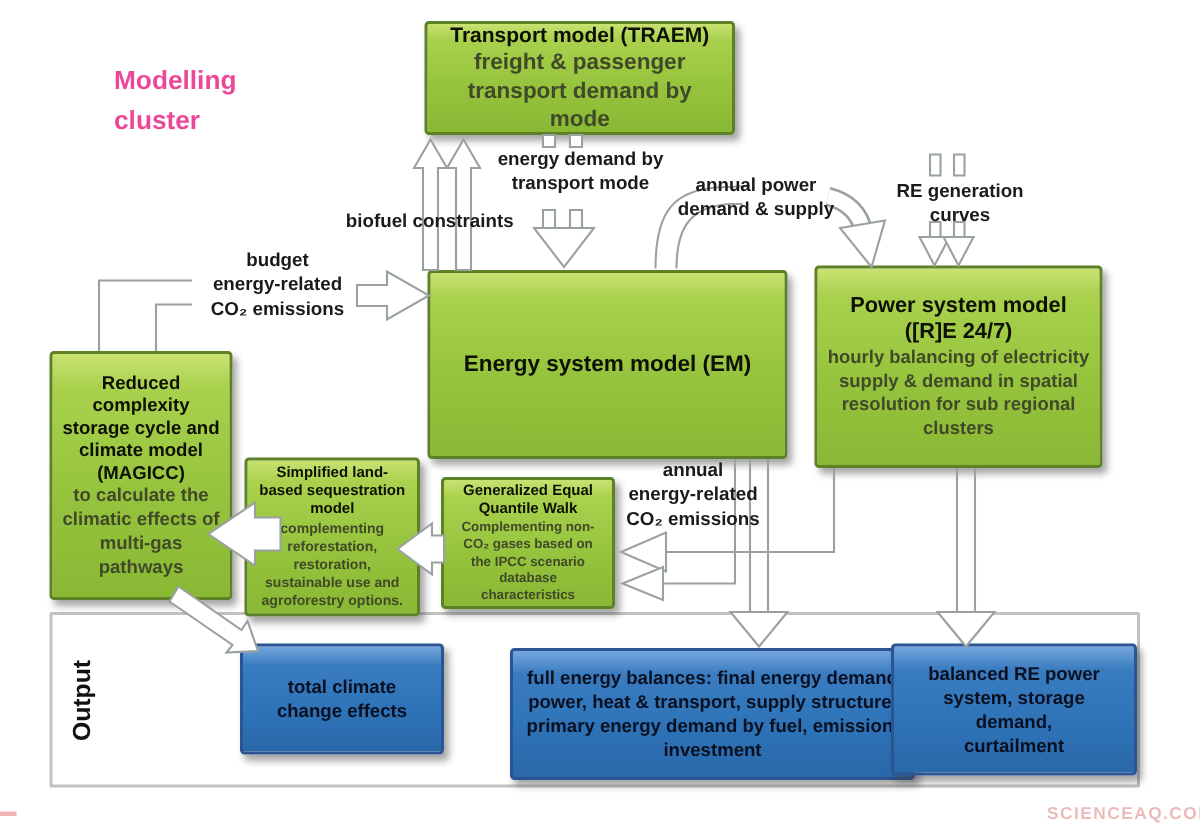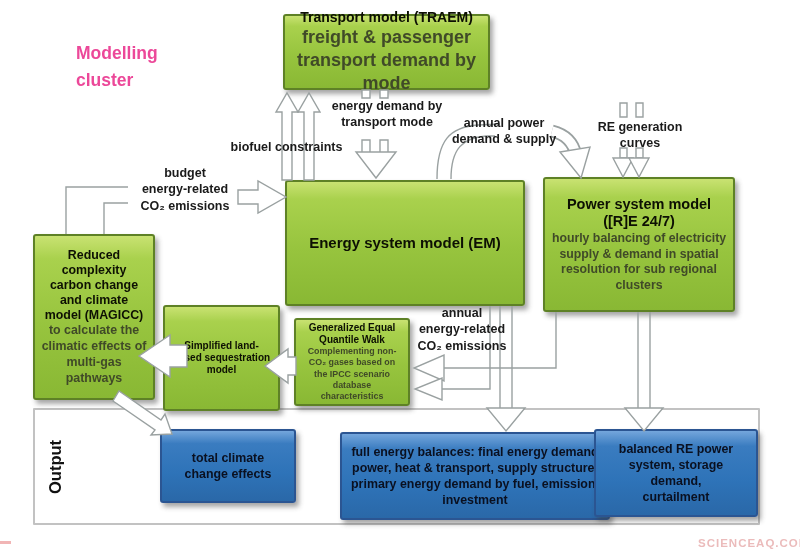--- a/index.html
+++ b/index.html
@@ -92,40 +92,41 @@
       <path d="M650,312 L650,410"></path>
       <path fill="#ffffff" d="M625,408 L663,408 L644,431 Z"></path>
     </g>
   </svg>
 
   <div class="cluster-title">Modelling
 cluster</div>
 
   <div class="gbox" style="left:283px;top:14px;width:207px;height:76px;">
     <div class="gtitle" style="font-size:14px;">Transport model (TRAEM)</div>
-    <div class="gbody" style="font-size:18px;">freight &amp; passenger transport demand by mode</div>
+    <div class="gbody" style="font-size:15px;">freight &amp; passenger transport demand by mode</div>
   </div>
 
 
   <div class="gbox" style="left:285px;top:180px;width:240px;height:126px;">
     <div class="gtitle" style="font-size:15px;">Energy system model (EM)</div>
   </div>
 
   <div class="gbox" style="left:543px;top:177px;width:192px;height:135px;">
     <div class="gtitle" style="font-size:14.5px;">Power system model ([R]E 24/7)</div>
     <div class="gbody" style="font-size:12.3px;">hourly balancing of electricity supply &amp; demand in spatial resolution for sub regional clusters</div>
   </div>
 
   <div class="gbox" style="left:33px;top:234px;width:122px;height:166px;">
-    <div class="gtitle" style="font-size:12.4px;">Reduced complexity carbon change and climate model (MAGICC)</div>
+    <div class="gtitle" style="font-size:12.4px;">Reduced complexity storage cycle and climate model (MAGICC)</div>
     <div class="gbody" style="font-size:12.4px;">to calculate the climatic effects of multi-gas pathways</div>
   </div>
 
   <div class="gbox" style="left:163px;top:305px;width:117px;height:106px;">
     <div class="gtitle" style="font-size:10px;">Simplified land-based sequestration model</div>
+    <div class="gbody" style="font-size:9.4px;">complementing reforestation, restoration, sustainable use and agroforestry options.</div>
   </div>
 
   <div class="gbox" style="left:294px;top:318px;width:116px;height:88px;text-align:center;">
     <div class="gtitle" style="font-size:10px;">Generalized Equal Quantile Walk</div>
     <div class="gbody" style="font-size:8.9px;">Complementing non-CO₂ gases based on the IPCC scenario database characteristics</div>
   </div>
 
   <div class="lbl" style="left:312px;top:98px;width:150px;">energy demand by
 transport mode</div>
   <div class="lbl" style="left:224px;top:139px;width:125px;">biofuel constraints</div>

